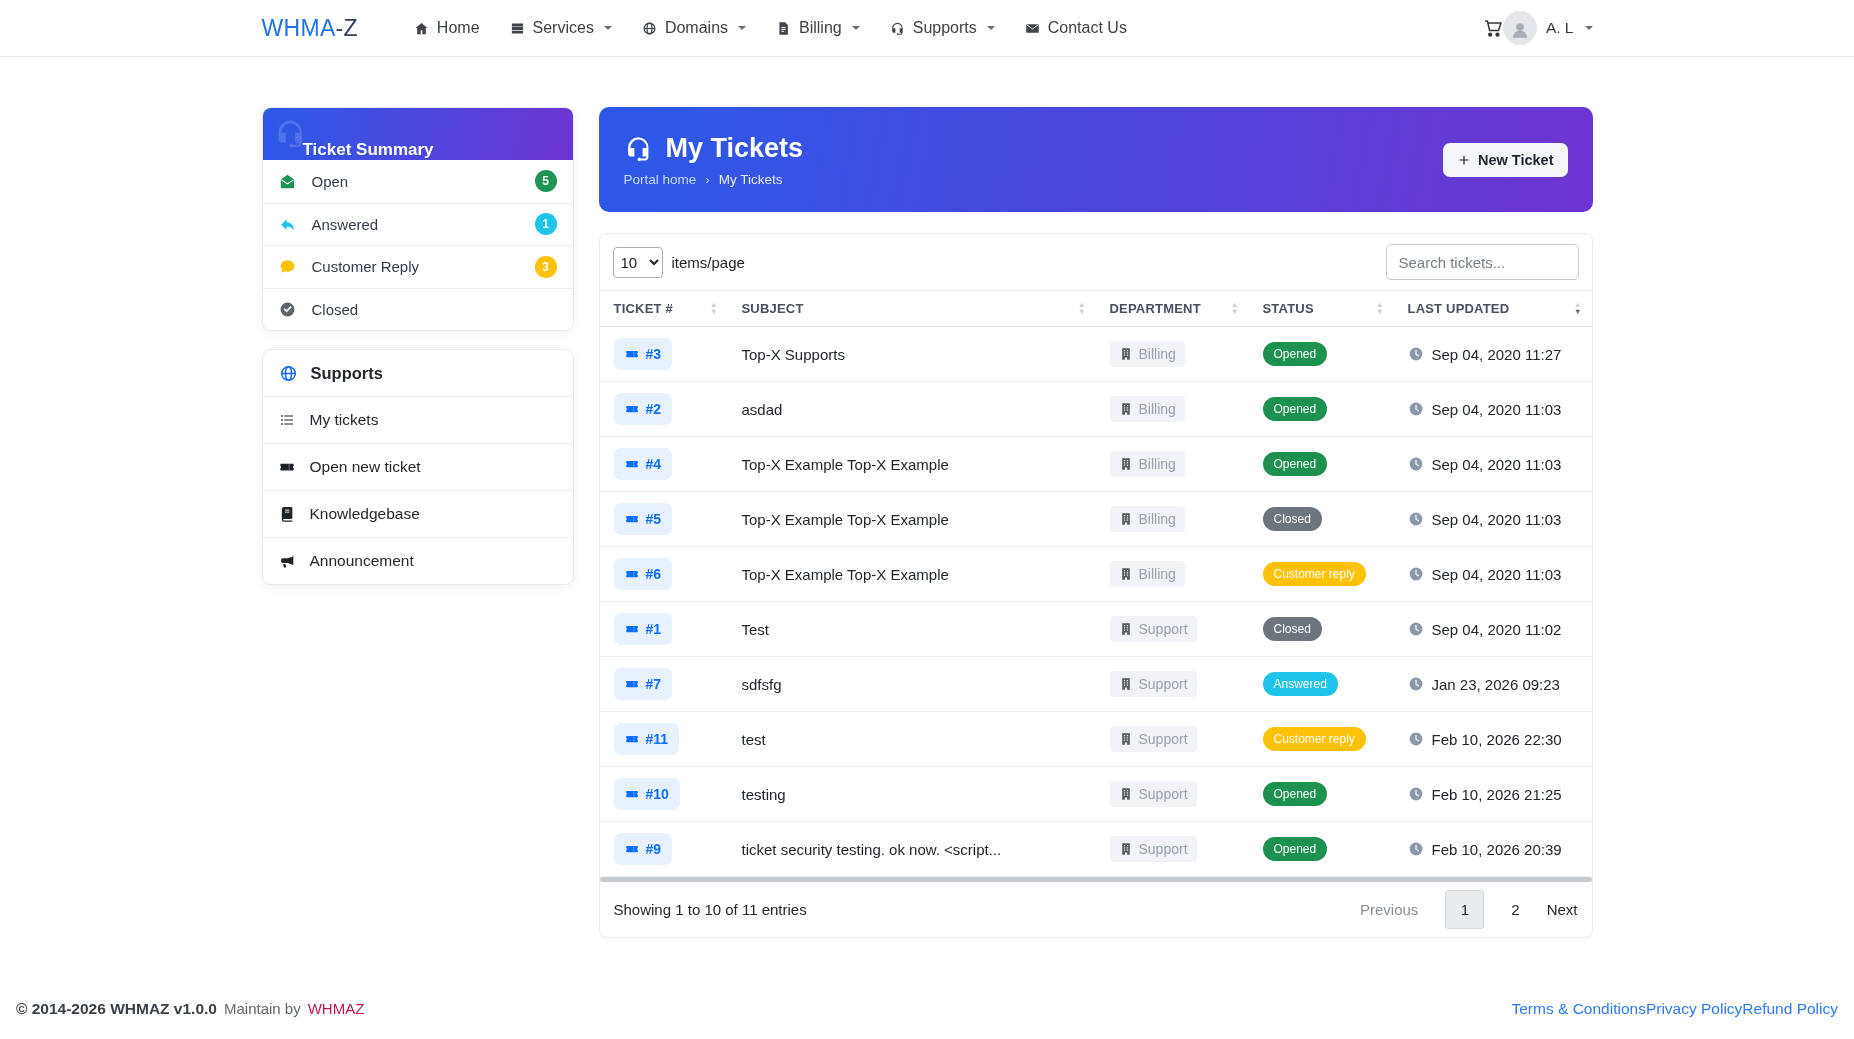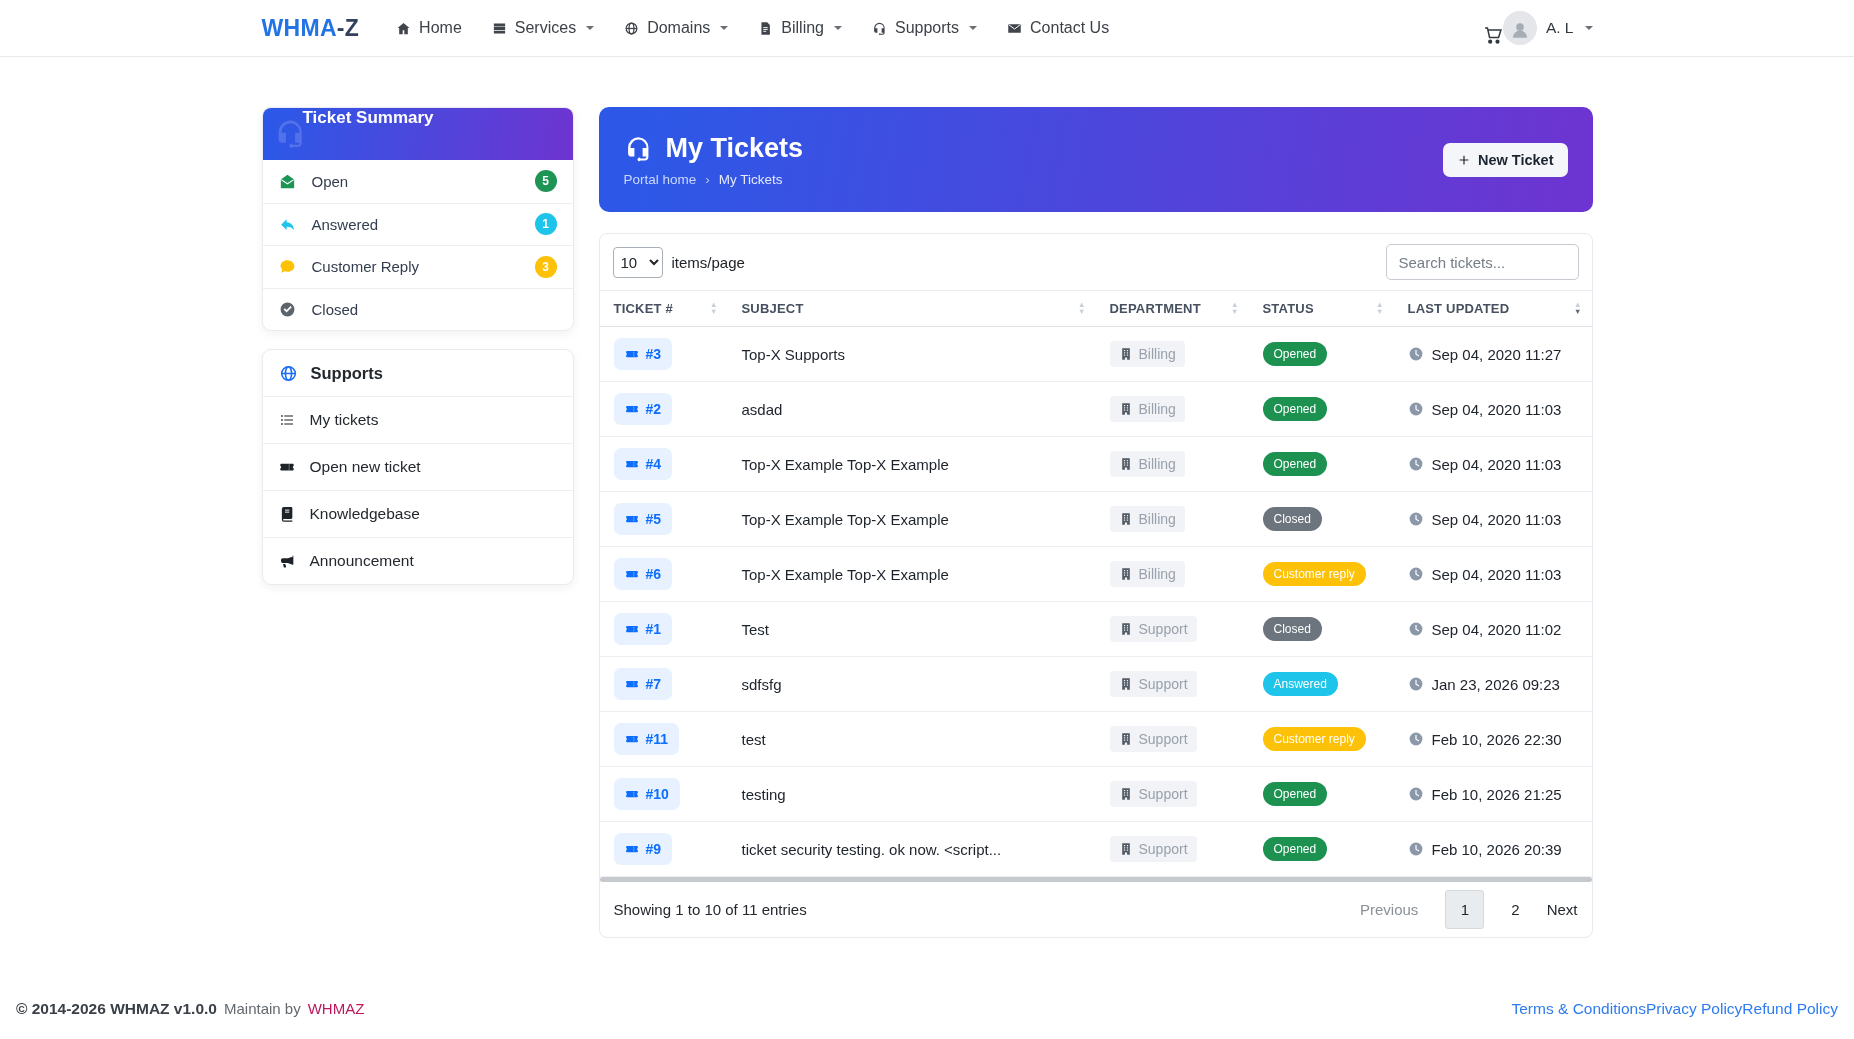--- a/index.html
+++ b/index.html
@@ -6,41 +6,41 @@
   html,body{margin:0;padding:0}
   body{width:1854px;height:1039px;overflow:hidden;background:#fff;color:#212529;
        font-family:"Liberation Sans","DejaVu Sans",sans-serif;position:relative}
   a{text-decoration:none;color:inherit}
   .ico{display:inline-flex;line-height:0}
   .ico svg{width:1em;height:1em}
 
   
   .navbar{height:57px;border-bottom:1px solid #e8e9eb;display:flex;align-items:center;background:#fff}
   .nav-inner{width:1331px;margin:0 auto;display:flex;align-items:center}
-  .brand{font-size:23px;font-weight:700;color:#2273e6;margin-right:22px;letter-spacing:.3px;cursor:pointer}
+  .brand{font-size:23px;font-weight:400;color:#2273e6;margin-right:41px;letter-spacing:.3px;cursor:pointer}
   .brand .b2{color:#33415f}
   .nav-item{display:flex;align-items:center;gap:8px;padding:8px 15px;font-size:16px;color:#3c4248;cursor:pointer;white-space:nowrap}
   .nav-item .ico{font-size:15px;color:#3f454b}
   .caret{width:0;height:0;border-left:4px solid transparent;border-right:4px solid transparent;border-top:4.5px solid #696f75;margin-left:2px}
-  .nav-right{margin-left:auto;display:flex;align-items:flex-end;}
+  .nav-right{margin-left:auto;display:flex;align-items:center;}
   .cart-btn{font-size:20px;color:#33383d;cursor:pointer;display:flex}
   .user-chip{display:flex;align-items:center;gap:9px;cursor:pointer}
   .avatar{width:34px;height:34px;border-radius:50%;background:#e4e6e9;color:#a6adb5;display:flex;align-items:center;justify-content:center;overflow:hidden}
   .avatar .ico{font-size:22px;transform:translateY(2px)}
   .user-name{font-size:15.5px;color:#33383d}
 
   
   .content{width:1331px;margin:50px auto 0;display:flex;gap:25px;align-items:flex-start}
   .sidebar{flex:0 0 312px;display:flex;flex-direction:column;gap:18px}
   .main-col{flex:1;display:flex;flex-direction:column;gap:21px}
   .card{background:#fff;border:1px solid #e9ebef;border-radius:9px;box-shadow:0 3px 10px rgba(30,40,60,.06);overflow:hidden}
   .grad{background:linear-gradient(100deg,#2d58e7 5%,#6c35d1 97%)}
 
   
-  .summary-head{height:52px;display:flex;align-items:flex-start;color:#fff;font-size:17px;font-weight:700;position:relative;padding-left:40px}
+  .summary-head{height:52px;display:flex;align-items:flex-end;color:#fff;font-size:17px;font-weight:700;position:relative;padding-left:40px}
   .ghost-ico{position:absolute;left:11px;top:9px;font-size:33px;color:#fff;opacity:.16}
   .s-item{display:flex;align-items:center;gap:13px;padding:0 16px;height:42.5px;font-size:15px;color:#333d4d;font-weight:500;cursor:pointer}
   .s-item + .s-item{border-top:1px solid #eceef1}
   .s-item .ico{font-size:17px;width:20px}
   .count-badge{margin-left:auto;min-width:22px;height:22px;padding:0 4px;border-radius:50%;color:#fff;font-size:12px;font-weight:700;display:flex;align-items:center;justify-content:center}
 
   
   .supports-head{display:flex;align-items:center;gap:13px;padding:14px 16px 13px;font-size:16.5px;font-weight:600;color:#23282e}
   .supports-head .ico{color:#1a6ef5;font-size:19px}
   .m-item{display:flex;align-items:center;gap:12px;padding:0 16px;height:47px;border-top:1px solid #eceef1;font-size:15.5px;color:#23282e;cursor:pointer}

